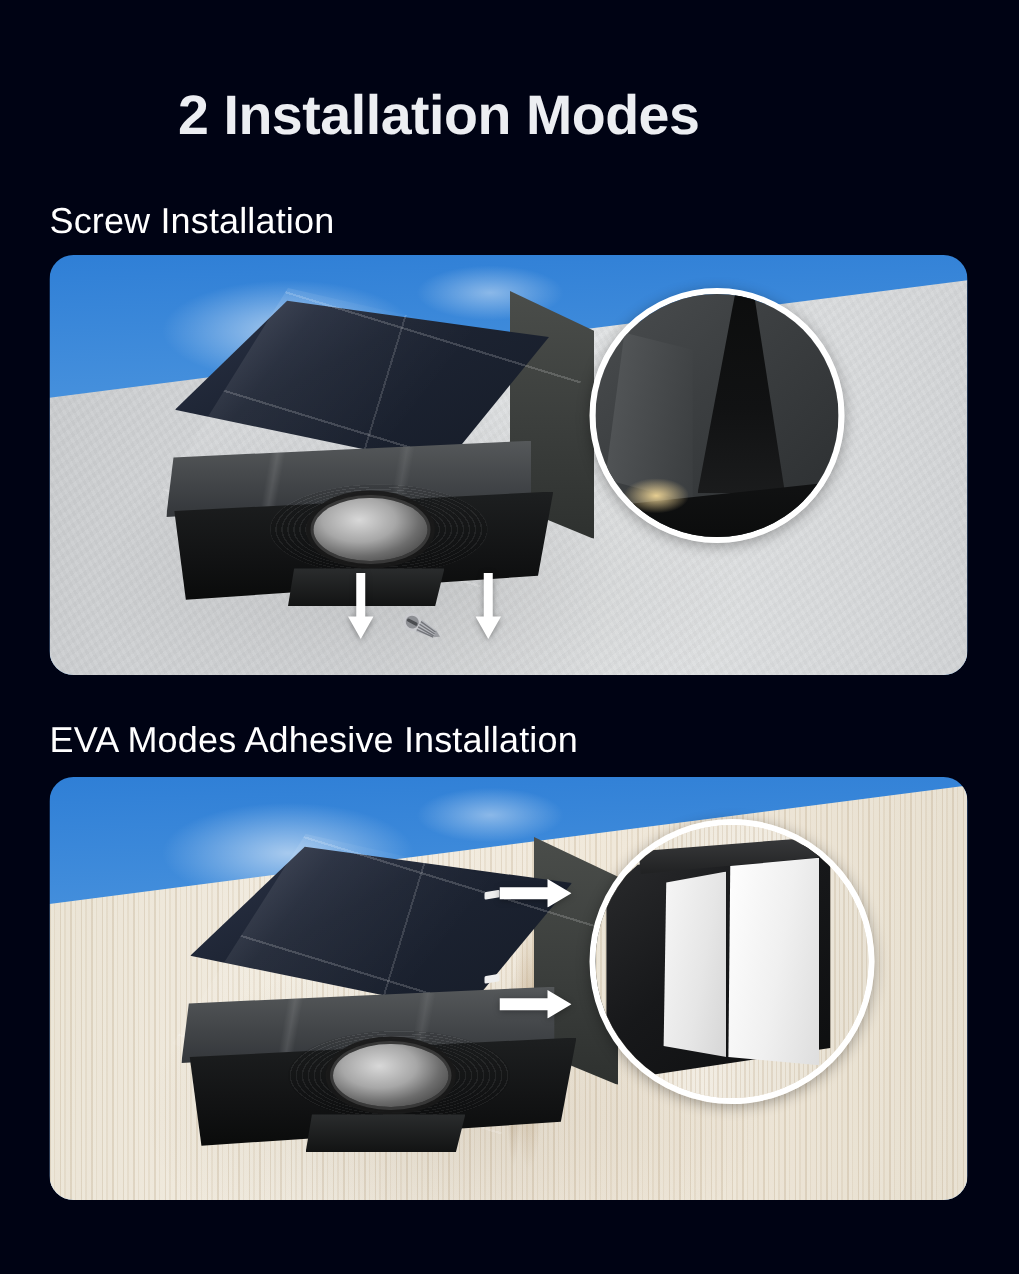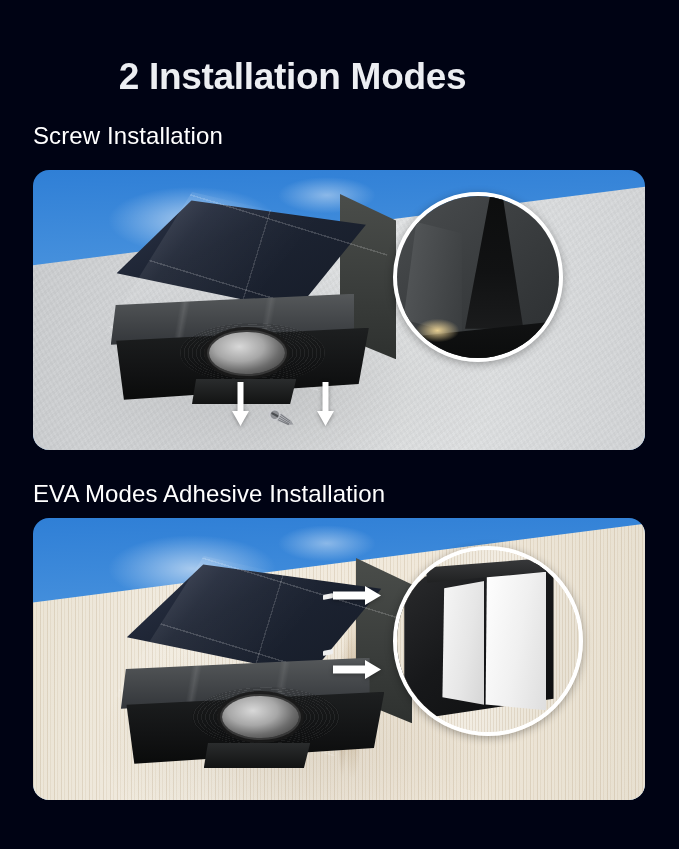--- a/index.html
+++ b/index.html
@@ -38,21 +38,21 @@
   
   .section-label {
     position: absolute;
     left: 33px;
     color: #ffffff;
     font-size: 24px;
     font-weight: normal;
     line-height: 28px;
     letter-spacing: 0.1px;
   }
-  #label-1 { top: 122px; }
+  #label-1 { top: 134px; }
   #label-2 { top: 480px; }
 
   
   .photo-card {
     position: absolute;
     left: 33px;
     width: 612px;
     border-radius: 16px;
     overflow: hidden;
   }

